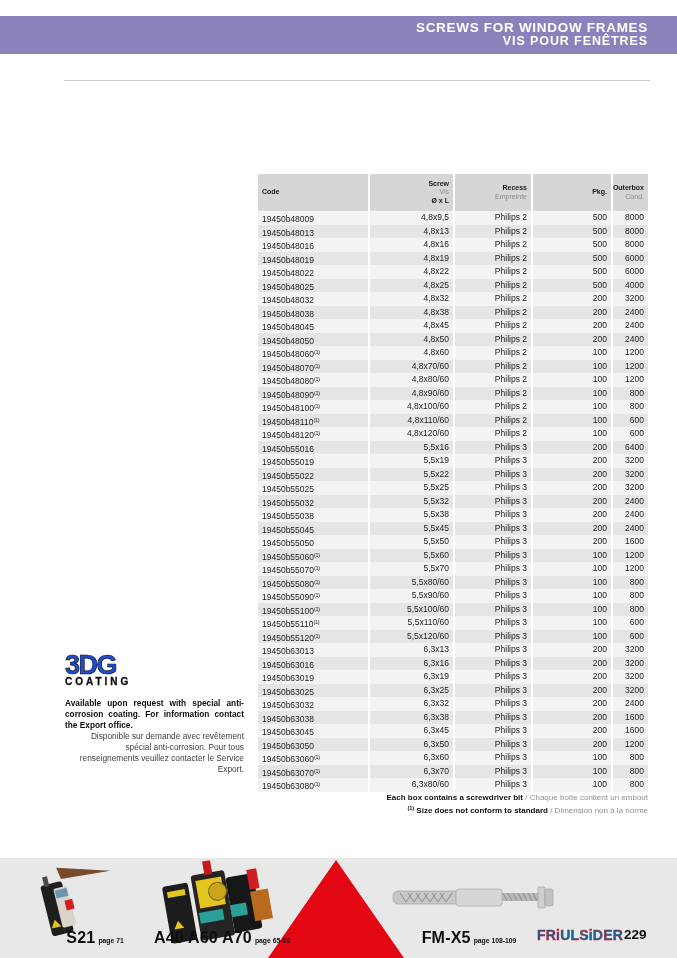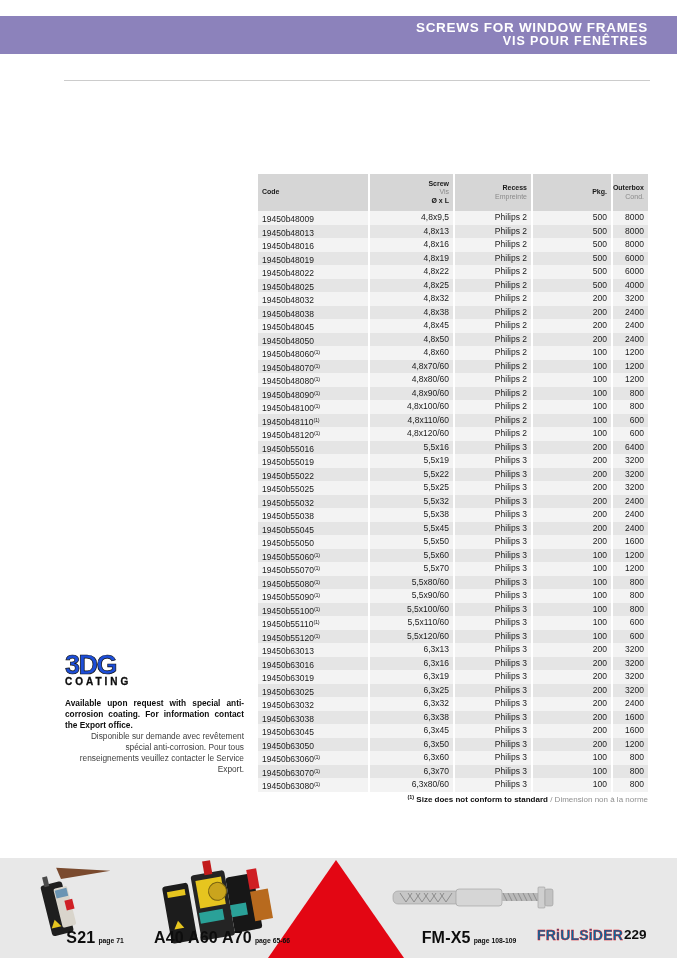--- a/index.html
+++ b/index.html
@@ -397,20 +397,23 @@
         <div class="cell">6,3x80/60</div>
         <div class="cell">Philips 3</div>
         <div class="cell">100</div>
         <div class="cell">800</div>
       </div>
     </div>
 </section>
 
 <div class="footnotes">
   <div>
+    <span class="fn-en">Each box contains a screwdriver bit</span><span class="fn-fr"> / </span><span class="fn-fr">Chaque boîte contient un embout</span>
+  </div>
+  <div>
     <sup class="fn-sup">(1)</sup>
     <span class="fn-en">Size does not conform to standard</span><span class="fn-fr"> / </span><span class="fn-fr">Dimension non à la norme</span>
   </div>
 </div>
 
 <footer class="bottom">
   <svg width="677" height="100" viewBox="0 0 677 100">
 
     <g transform="rotate(-14 60 50)">
       <path d="M66,10 L118,26 L68,22 Z" fill="#7a4a2e"></path>

